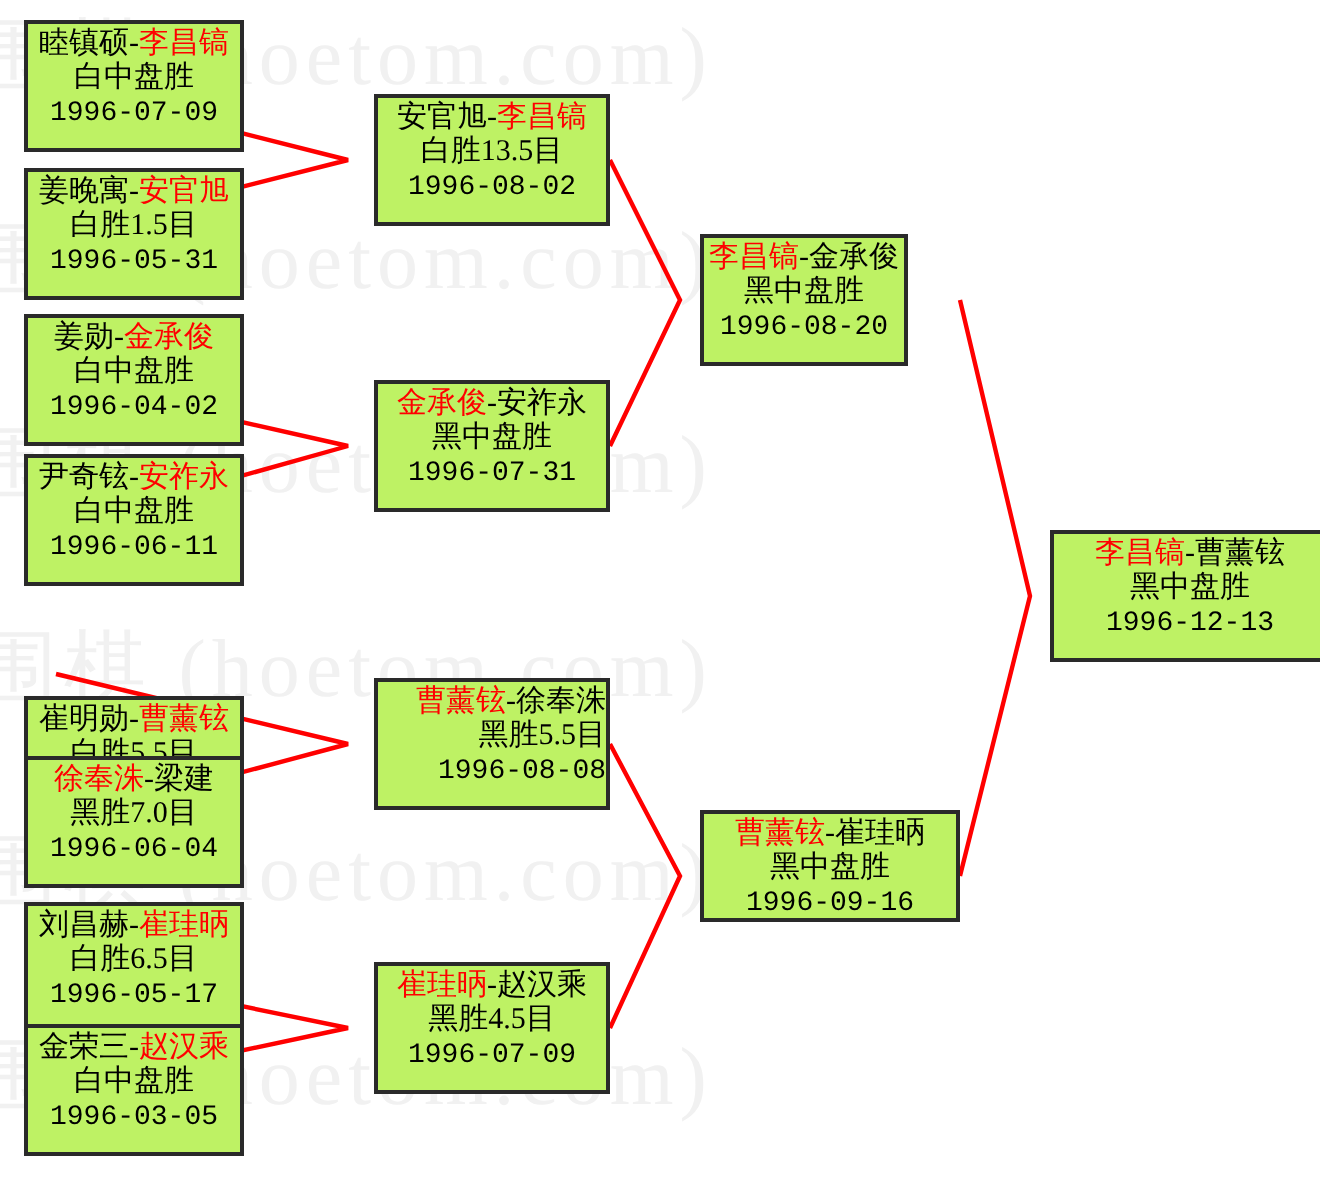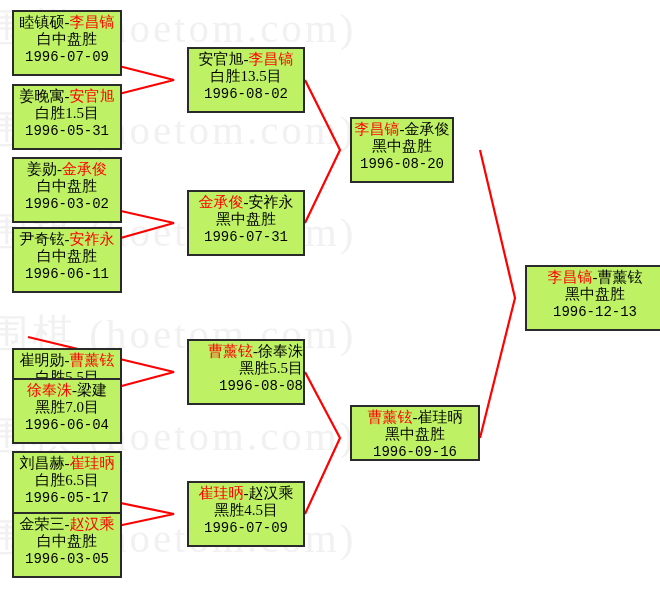--- a/index.html
+++ b/index.html
@@ -120,21 +120,21 @@
         <div class="mb-date">1996-07-09</div>
       </div>
       <div class="match-box" style="left: 12px; top: 84px; width: 110px; height: 66px; border-color: rgb(42, 42, 42);">
         <div class="mb-players"><span>姜晚寓</span><span class="dash">-</span><span class="winner">安官旭</span></div>
         <div class="mb-result">白胜1.5目</div>
         <div class="mb-date">1996-05-31</div>
       </div>
       <div class="match-box" style="left: 12px; top: 157px; width: 110px; height: 66px; border-color: rgb(42, 42, 42);">
         <div class="mb-players"><span>姜勋</span><span class="dash">-</span><span class="winner">金承俊</span></div>
         <div class="mb-result">白中盘胜</div>
-        <div class="mb-date">1996-03-02</div>
+        <div class="mb-date">1996-04-02</div>
       </div>
       <div class="match-box" style="left: 12px; top: 227px; width: 110px; height: 66px; border-color: rgb(42, 42, 42);">
         <div class="mb-players"><span>尹奇铉</span><span class="dash">-</span><span class="winner">安祚永</span></div>
         <div class="mb-result">白中盘胜</div>
         <div class="mb-date">1996-06-11</div>
       </div>
       <div class="match-box" style="left: 12px; top: 304px; width: 110px; height: 66px; border-color: rgb(42, 42, 42); margin-top: 44px;">
         <div class="mb-players"><span>崔明勋</span><span class="dash">-</span><span class="winner">曹薰铉</span></div>
         <div class="mb-result">白胜5.5目</div>
         <div class="mb-date">1996-08-01</div>

